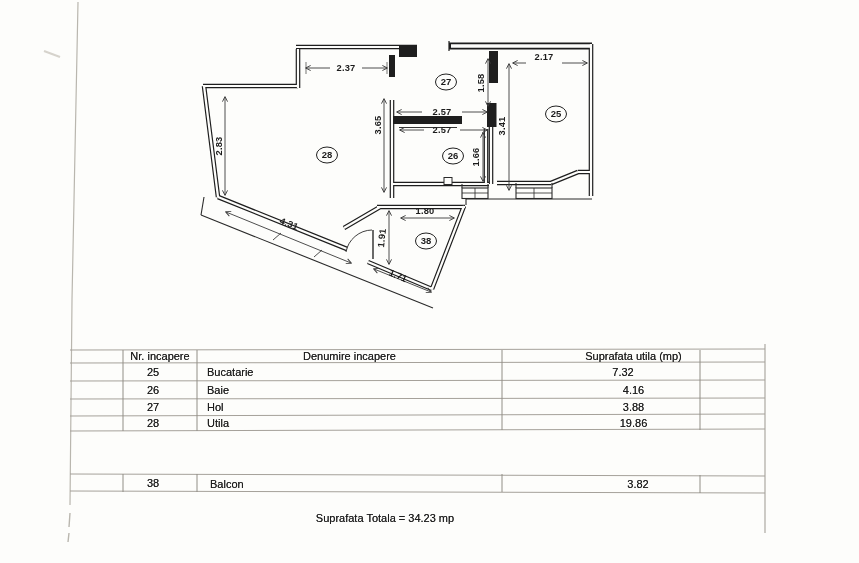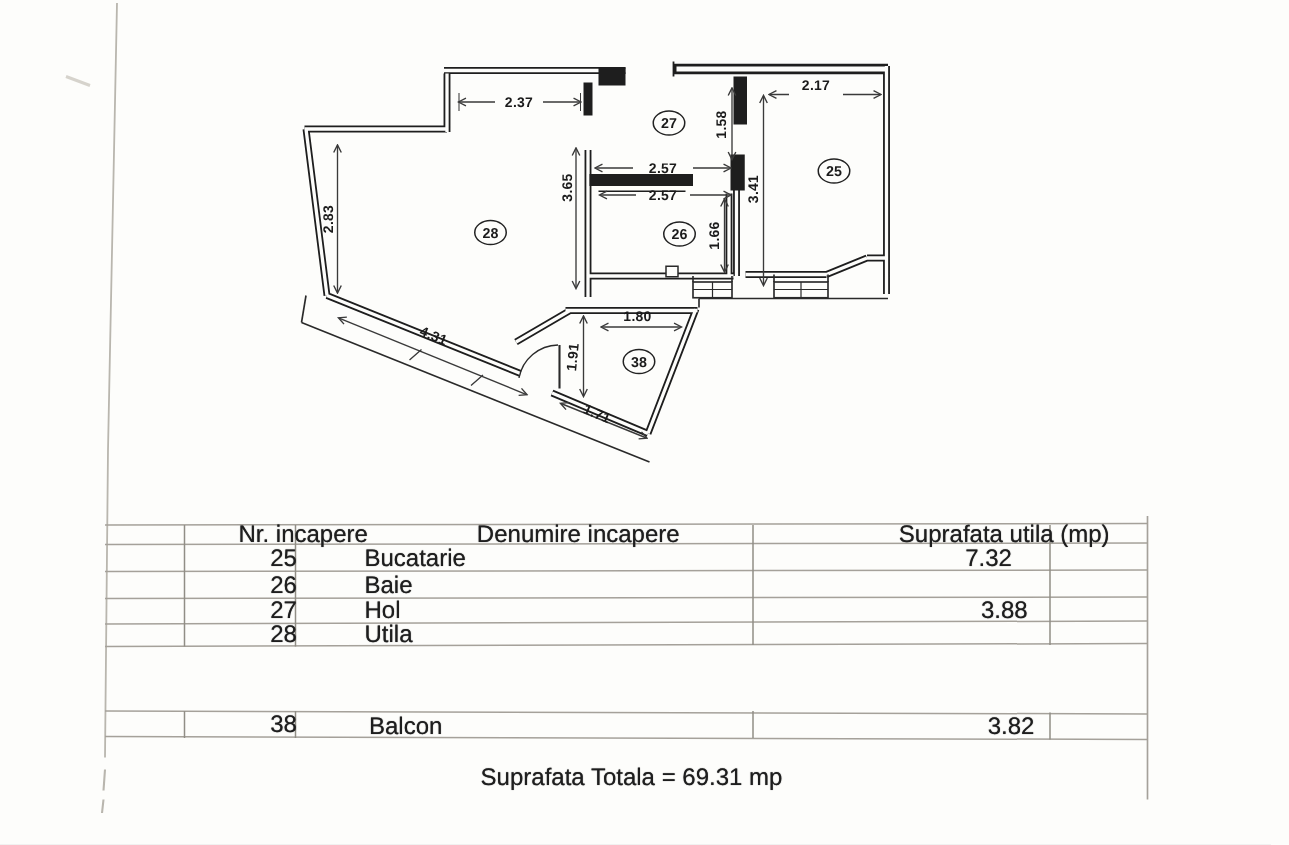--- a/index.html
+++ b/index.html
@@ -7,26 +7,25 @@
     position:relative;
     width:859px;height:563px;
     background:#fdfdfb;
     overflow:hidden;
     font-family:"Liberation Sans","DejaVu Sans",sans-serif;
     color:#1c1c1c;
   }
   svg{position:absolute;left:0;top:0;}
   .cell{
     position:absolute;
-    font-size:16px;
+    font-size:11px;
     line-height:17px;
     color:#1e1e1e;
     text-shadow:0 0 0.6px rgba(30,30,30,.85);
     white-space:nowrap;
-    padding-left:36px;
   }
   .center{text-align:center;}
   .dimtext{
     font-size:9.3px;
     font-weight:bold;
     fill:#1b1b1b;
     letter-spacing:.2px;
   }
   .roomnum{
     font-size:9.5px;
@@ -210,28 +209,30 @@
 <div class="cell center" style="left:123px;top:348px;width:74px;">Nr. incapere</div>
 <div class="cell center" style="left:197px;top:348px;width:305px;">Denumire incapere</div>
 <div class="cell center" style="left:502px;top:348px;width:263px;">Suprafata utila (mp)</div>
 
 <div class="cell center" style="left:123px;top:364px;width:60px;">25</div>
 <div class="cell" style="left:207px;top:364px;">Bucatarie</div>
 <div class="cell center" style="left:502px;top:364px;width:242px;">7.32</div>
 
 <div class="cell center" style="left:123px;top:382px;width:60px;">26</div>
 <div class="cell" style="left:207px;top:382px;text-align:right;">Baie</div>
+<div class="cell center" style="left:502px;top:382px;width:263px;">4.16</div>
 
 <div class="cell center" style="left:123px;top:399px;width:60px;">27</div>
 <div class="cell" style="left:207px;top:399px;">Hol</div>
 <div class="cell center" style="left:502px;top:399px;width:263px;">3.88</div>
 
 <div class="cell center" style="left:123px;top:415px;width:60px;">28</div>
 <div class="cell" style="left:207px;top:415px;">Utila</div>
+<div class="cell center" style="left:502px;top:415px;width:263px;">19.86</div>
 
 
 <div class="cell center" style="left:123px;top:475px;width:60px;">38</div>
 <div class="cell" style="left:210px;top:476px;">Balcon</div>
 <div class="cell center" style="left:502px;top:476px;width:272px;">3.82</div>
 
-<div class="cell center" style="left:240px;top:510px;width:290px;">Suprafata Totala = 69.31 mp</div>
+<div class="cell center" style="left:240px;top:510px;width:290px;">Suprafata Totala = 34.23 mp</div>
 
 </div>
 
 </body></html>

